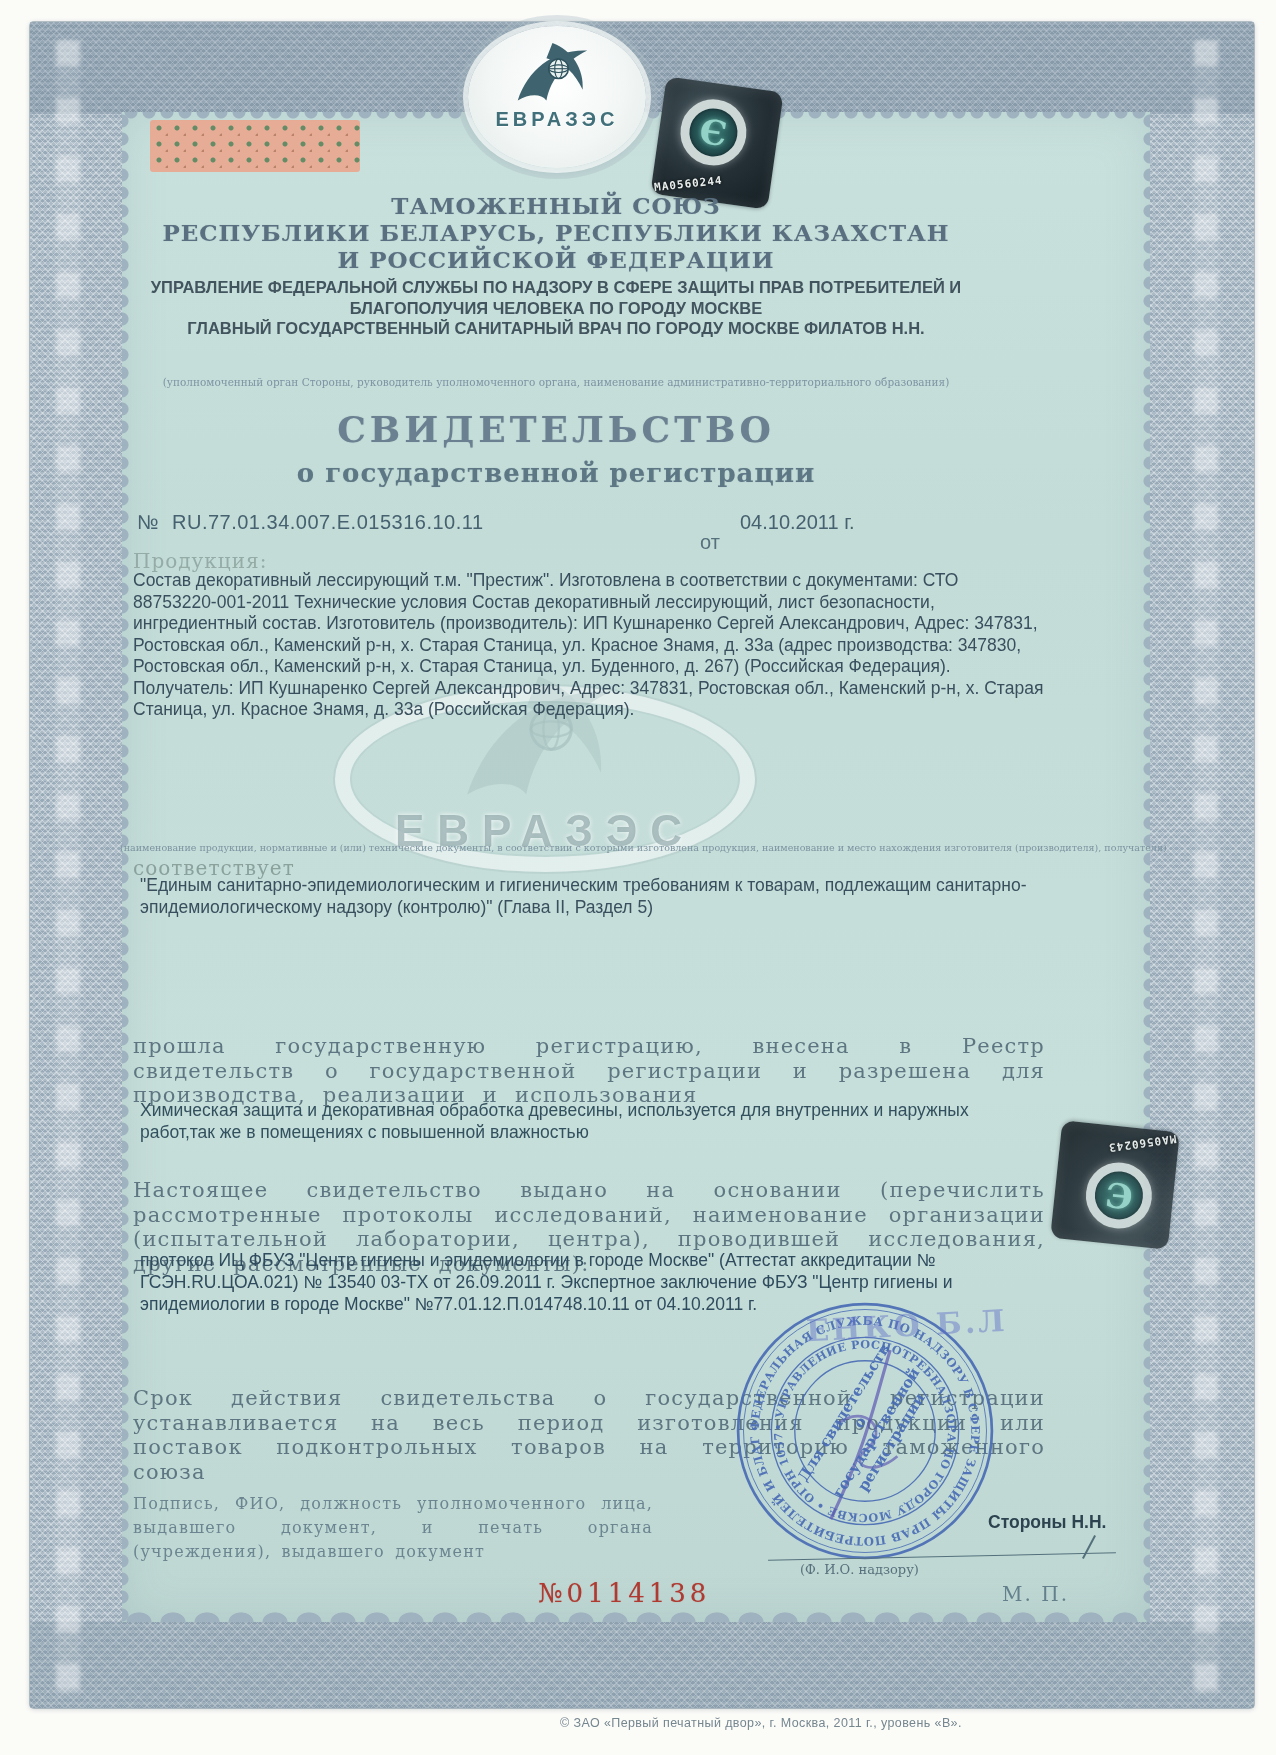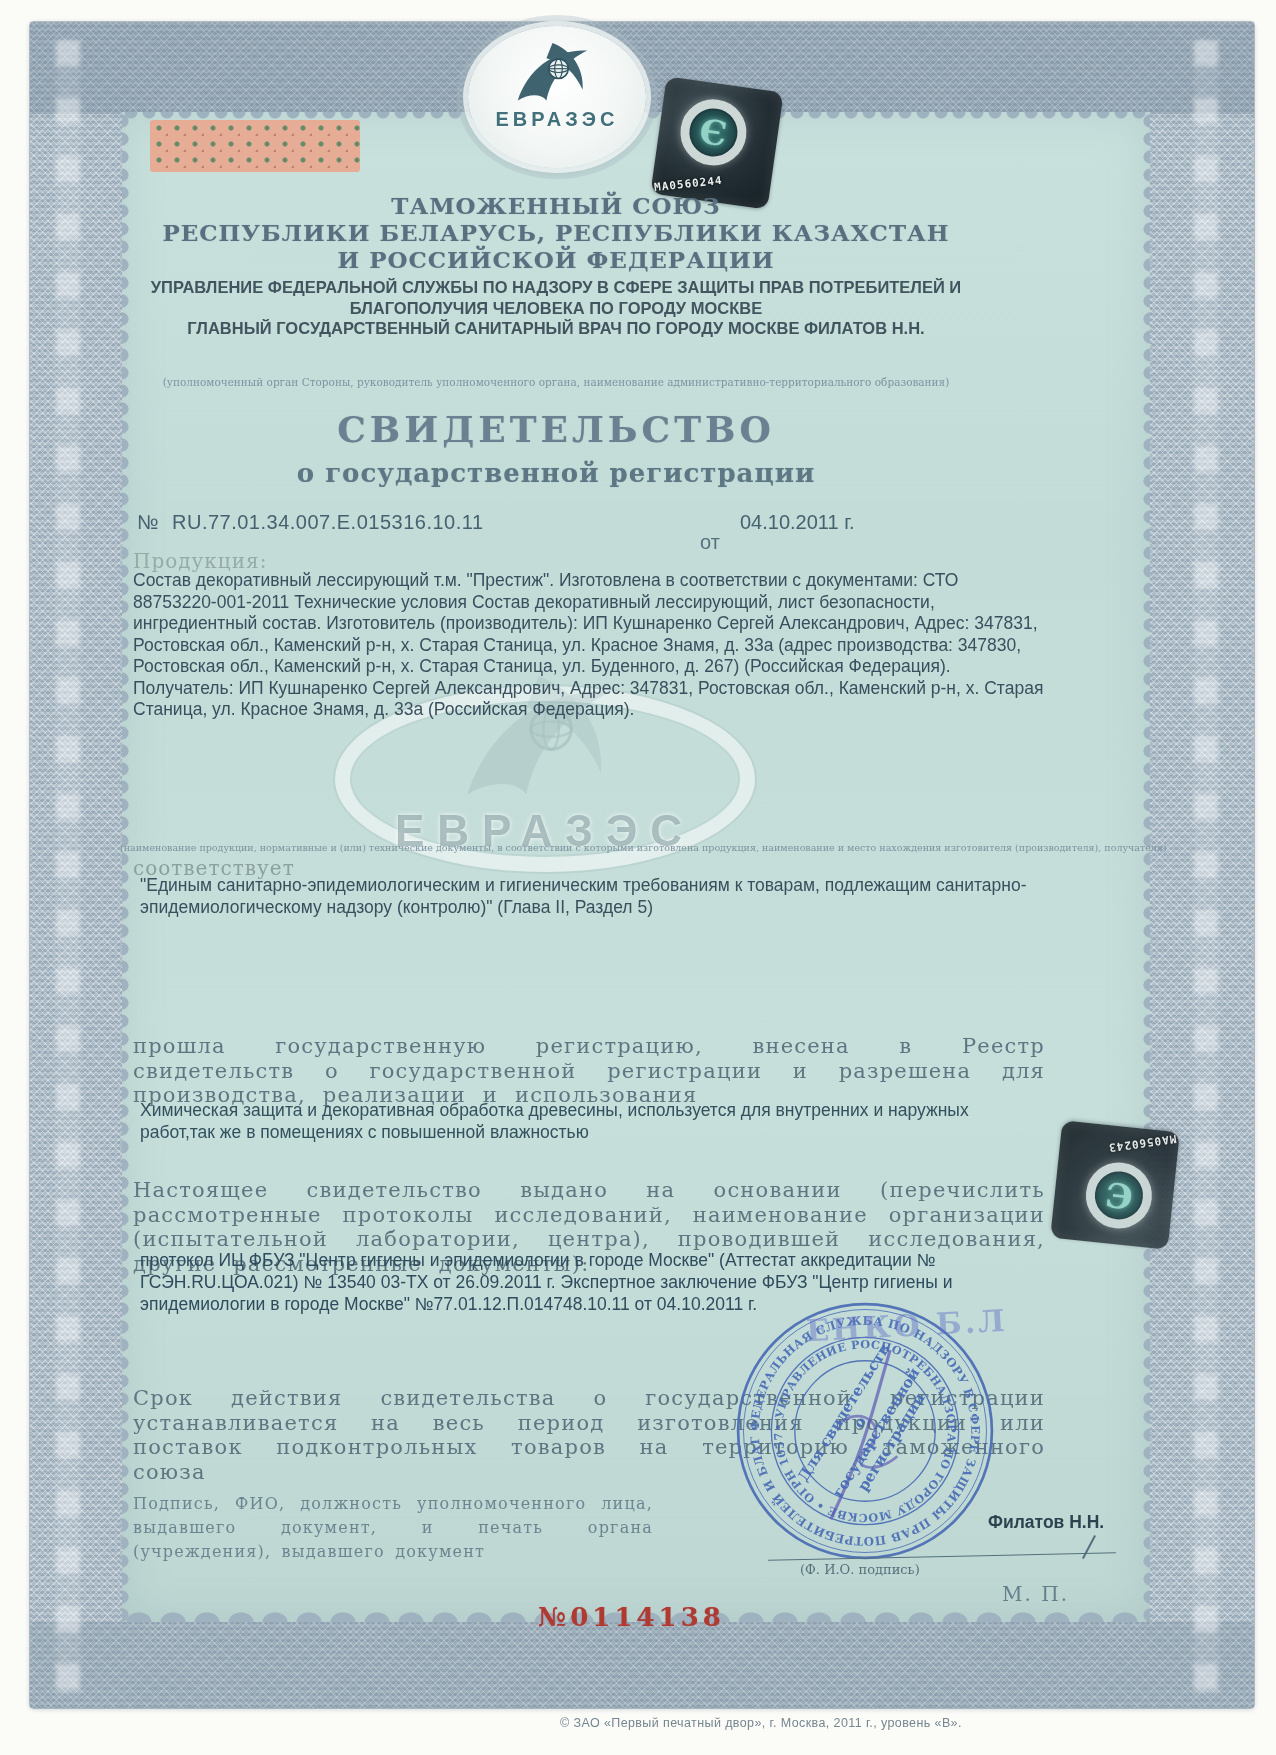--- a/index.html
+++ b/index.html
@@ -77,22 +77,22 @@
   
   .abs{position:absolute;}
   .hdr-serif{font-family:"DejaVu Serif",serif;font-weight:bold;color:#5a7080;text-align:center;
     letter-spacing:1px;text-shadow:0 0 1px rgba(90,112,128,.35);}
   .hdr-sans{font-family:"Liberation Sans",sans-serif;font-weight:bold;color:#42555f;text-align:center;}
   .caption{font-family:"DejaVu Serif",serif;color:#7e93a3;text-align:center;}
   .sans-block{font-family:"Liberation Sans",sans-serif;font-size:17.5px;line-height:21.5px;color:#3a4f5e;}
   .serif-para{font-family:"DejaVu Serif",serif;font-size:21px;line-height:24.5px;color:#5d7682;
     letter-spacing:1.2px;word-spacing:9px;text-align:justify;}
   .faint-label{font-family:"DejaVu Serif",serif;font-size:20px;color:#95aba6;letter-spacing:1px;}
-  .red-serial{font-family:"DejaVu Serif",serif;font-weight:bold;font-size:26px;color:#ae3a31;letter-spacing:4px;
-    text-shadow:0 0 1px rgba(174,58,49,.4);margin-top:24px;}
+  .red-serial{font-family:"DejaVu Serif",serif;font-weight:normal;font-size:26px;color:#ae3a31;letter-spacing:4px;
+    text-shadow:0 0 1px rgba(174,58,49,.4);}
 
   
   .stamp{position:absolute;left:730px;top:1296px;width:270px;height:270px;opacity:.92;}
   .stamp-center{position:absolute;left:788px;top:1390px;width:160px;transform:rotate(-58deg);
     font-family:"DejaVu Serif",serif;font-weight:bold;font-size:15px;line-height:1.25;color:#4a6db5;
     text-align:center;opacity:.95;}
   .overprint{position:absolute;left:806px;top:1308px;transform:rotate(-3deg);
     font-family:"DejaVu Serif",serif;font-weight:bold;font-size:30px;letter-spacing:3px;
     color:rgba(95,110,200,.45);}
   .sig-line{position:absolute;left:768px;top:1556px;width:348px;border-top:1.5px solid #54707c;
@@ -204,22 +204,22 @@
     <text font-family="DejaVu Serif, serif" font-size="12.5" font-weight="bold" fill="#4a6db5" letter-spacing="0.5">
       <textPath href="#ringI" data-name="stamp-inner-ring-text">• УПРАВЛЕНИЕ РОСПОТРЕБНАДЗОРА ПО ГОРОДУ МОСКВЕ • ОГРН 1057746466535</textPath>
     </text>
     <path d="M178,60 C160,120 152,165 112,248" fill="none" stroke="#5b55b2" stroke-width="3.5" opacity=".75" data-name="signature-stroke"></path>
     <path d="M120,142 C150,118 178,150 152,170 C130,187 158,202 186,178" fill="none" stroke="#5b55b2" stroke-width="3" opacity=".7" data-name="signature-squiggle"></path>
   </svg>
   <div class="stamp-center" data-name="stamp-center-text">Для свидетельств о государственной регистрации</div>
   <div class="overprint" data-name="stamp-overprint-fragment">ЕНКО Б.Л</div>
 
   <div class="abs serif-para" style="left:133px;top:1492px;width:520px;font-size:16px;line-height:24px;color:#6b8591;word-spacing:4px;" data-name="signature-caption">Подпись, ФИО, должность уполномоченного лица, выдавшего документ, и печать органа (учреждения), выдавшего документ</div>
-  <div class="abs sans-block" style="left:988px;top:1512px;font-size:17.5px;font-weight:600;color:#2e4350;" data-name="signatory-name">Филатов Н.Н.</div>
+  <div class="abs sans-block" style="left:988px;top:1512px;font-size:17.5px;font-weight:600;color:#2e4350;" data-name="signatory-name">Стороны Н.Н.</div>
   <div class="sig-line" data-name="signature-line"></div>
   <div class="sig-tick" data-name="signature-tick"></div>
-  <div class="abs caption" style="left:800px;top:1562px;font-size:13px;color:#57707c;" data-name="signature-line-caption">(Ф. И.О. подпись)</div>
+  <div class="abs caption" style="left:800px;top:1562px;font-size:13px;color:#57707c;" data-name="signature-line-caption">(Ф. И.О. надзору)</div>
   <div class="abs red-serial" style="left:538px;top:1578px;" data-name="serial-number">№0114138</div>
   <div class="abs" style="left:1002px;top:1582px;font-family:'DejaVu Serif',serif;font-size:20px;letter-spacing:2px;color:#64808c;" data-name="seal-place-mark">М. П.</div>
 
   <div class="abs footer-copy" style="left:560px;top:1716px;width:652px;" data-name="footer-copyright">© ЗАО «Первый печатный двор», г. Москва, 2011 г., уровень «В».</div>
 
 </div>
 
 </body></html>

